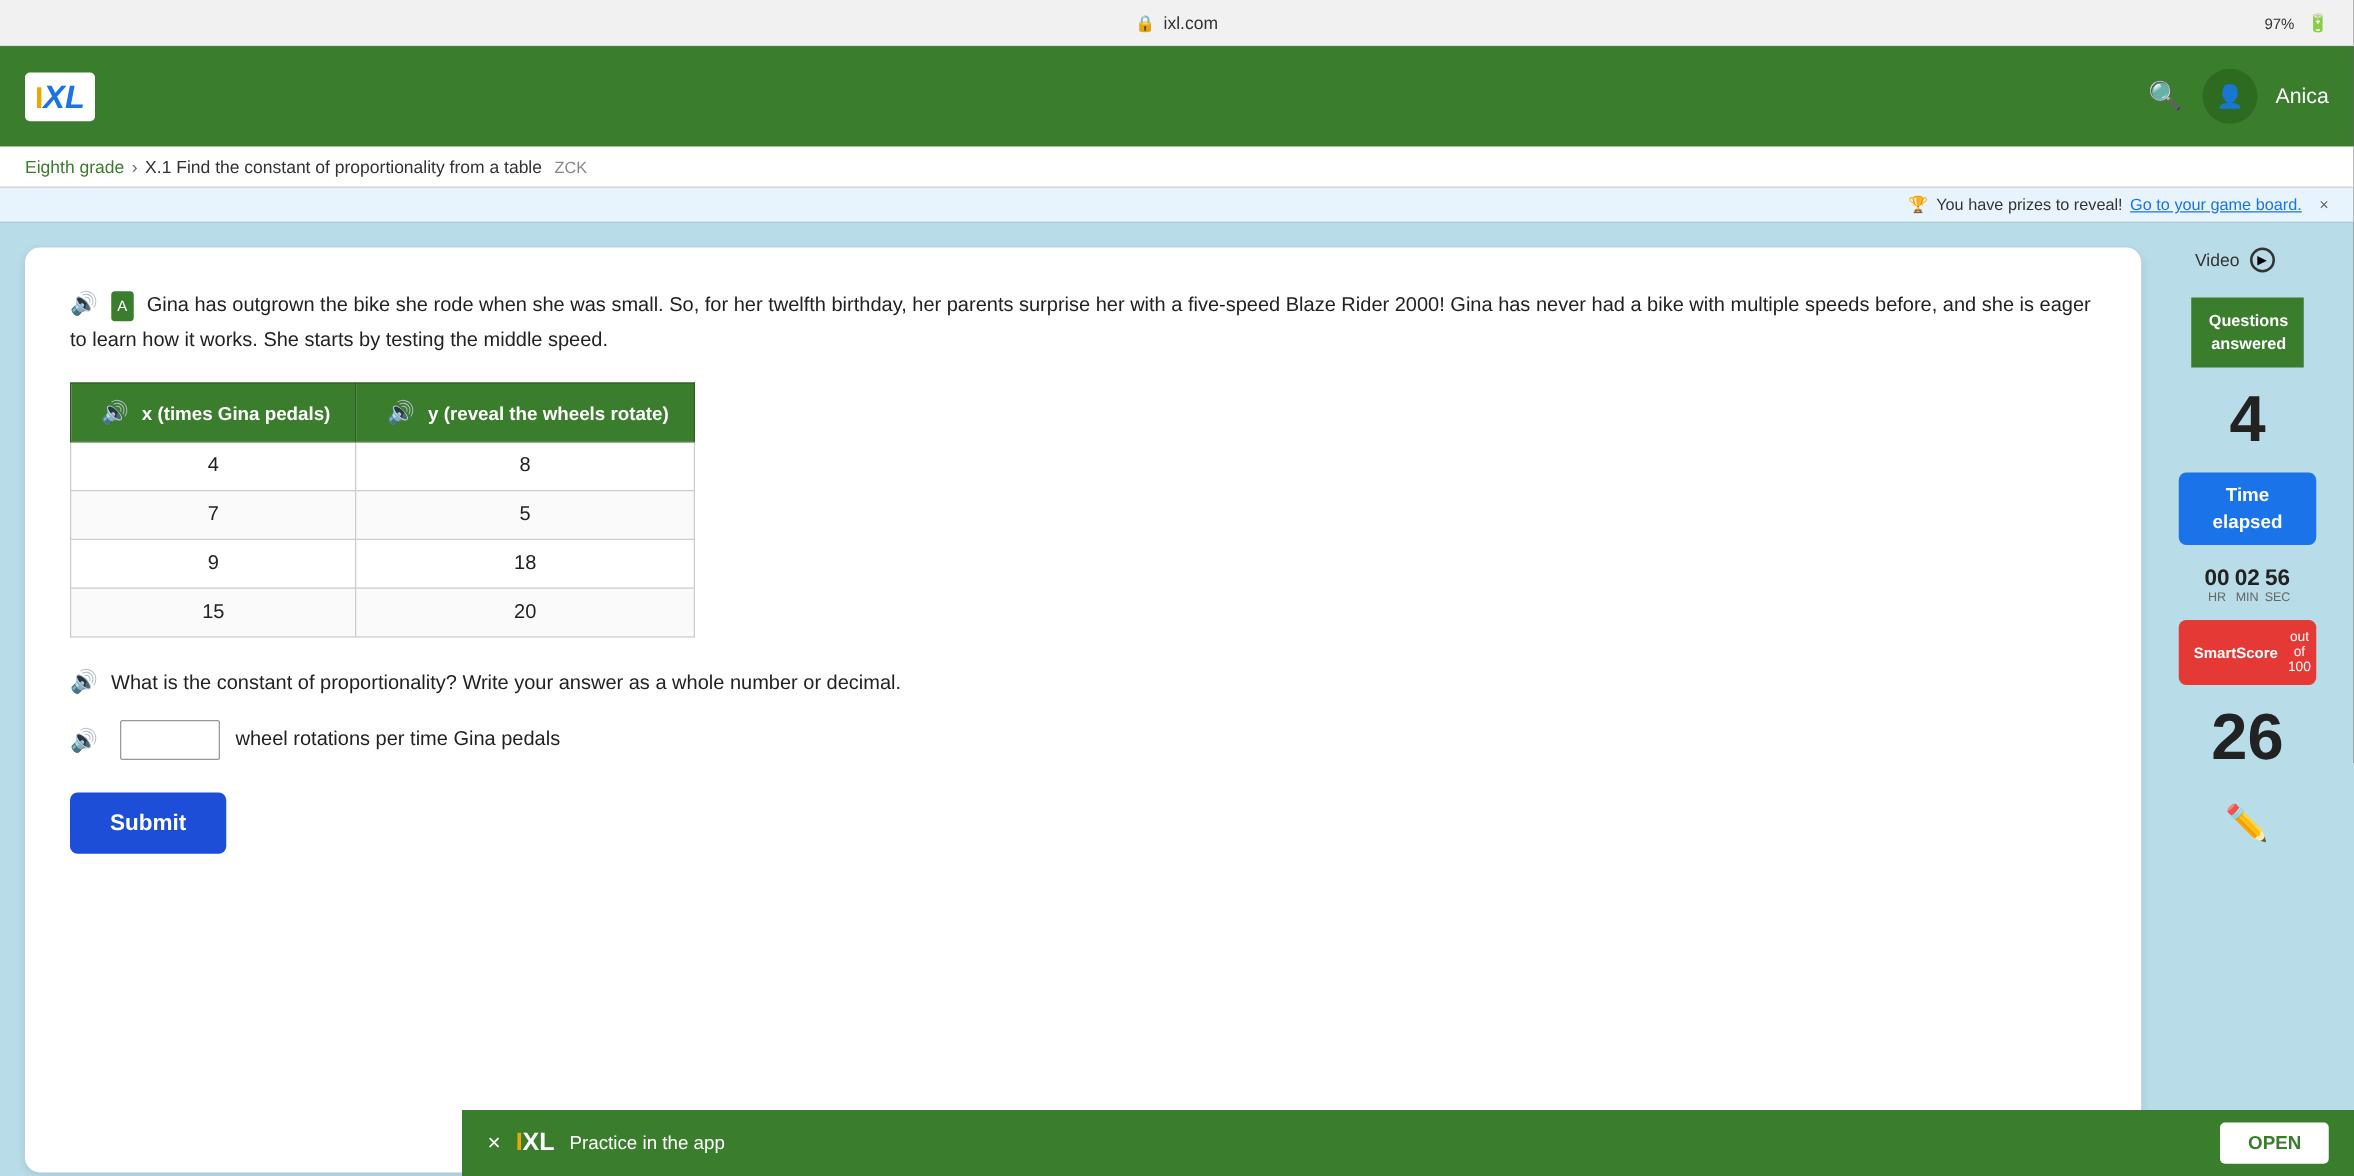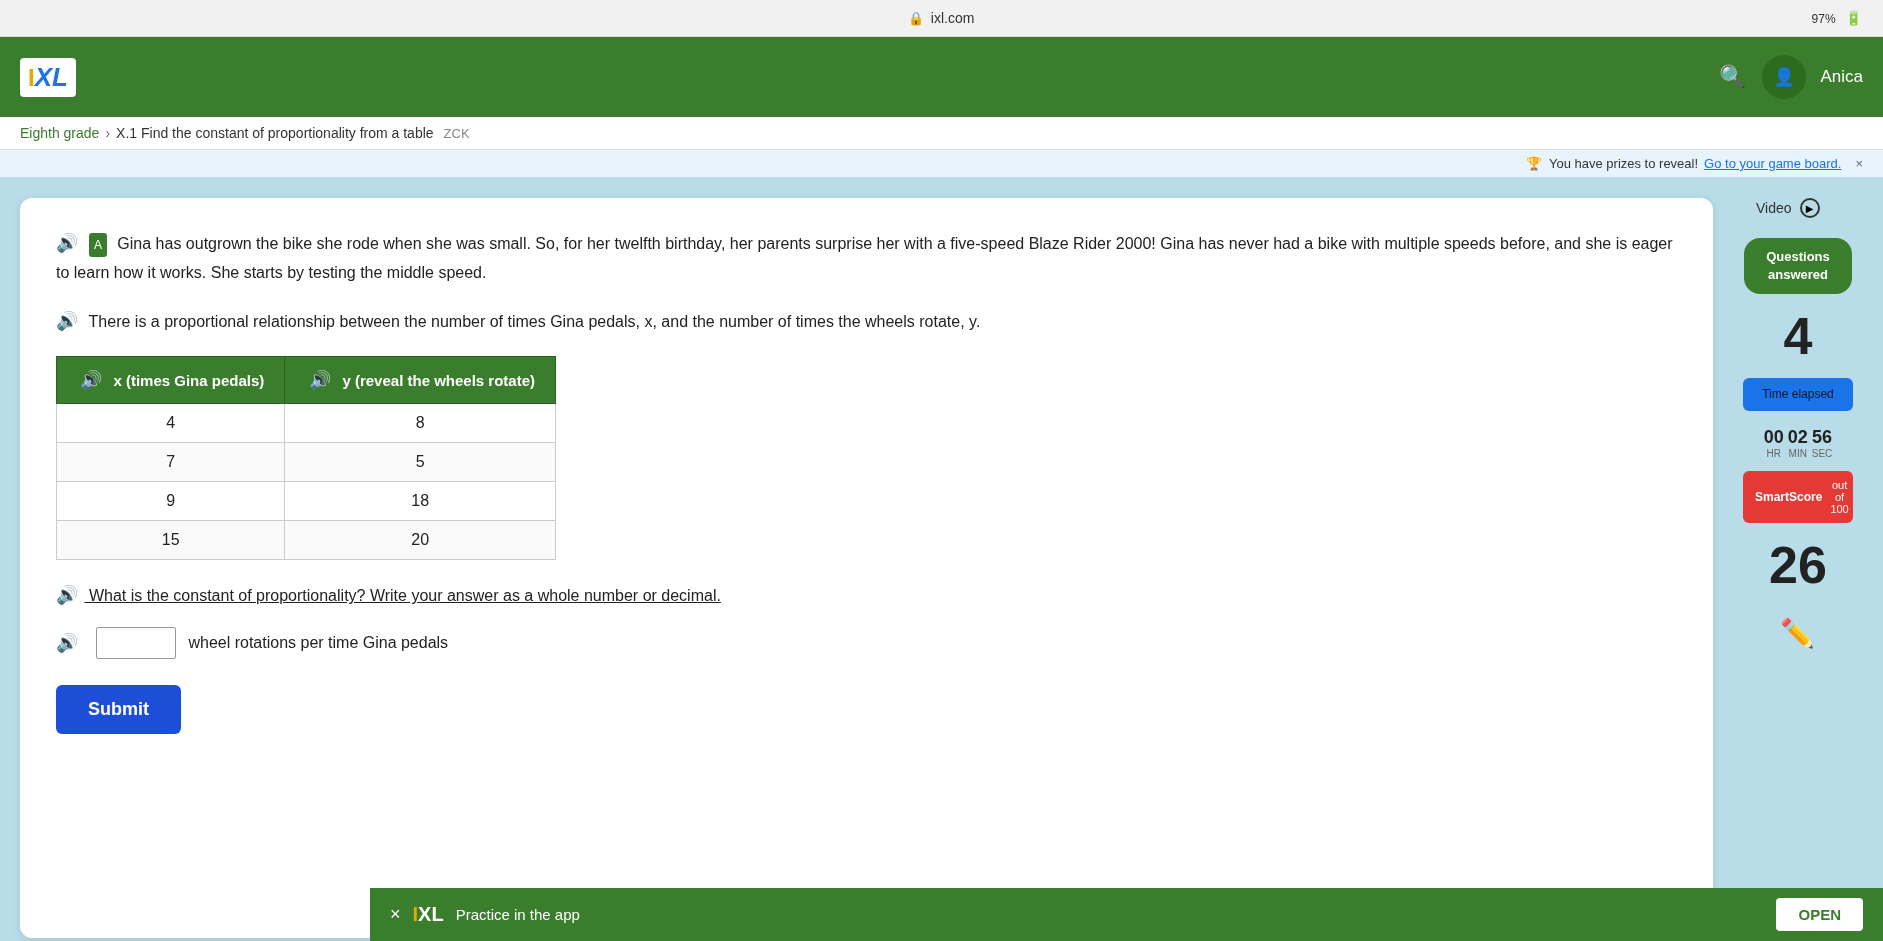--- a/index.html
+++ b/index.html
@@ -120,21 +120,21 @@
     .prop-table td {
       border: 1px solid #ccc;
       padding: 10px 20px;
       text-align: center;
       font-size: 16px;
       color: #222;
       background: white;
     }
     .prop-table tr:nth-child(even) td { background: #fafafa; }
 
-    .question-text { font-size: 16px; color: #222; line-height: 1.7; margin: 20px 0 7px; text-decoration: underline; }
+    .question-text { font-size: 16px; color: #222; line-height: 1.7; margin: 20px 0 7px; }
 
     .answer-row { display: flex; align-items: center; gap: 12px; margin: 16px 0; }
     .answer-input {
       border: 1px solid #999;
       padding: 6px 10px;
       font-size: 16px;
       width: 80px;
       border-radius: 2px;
     }
     .answer-label { font-size: 16px; color: #222; }
@@ -158,40 +158,40 @@
       flex-direction: column;
       gap: 12px;
       align-items: center;
     }
     .video-play { width: 20px; height: 20px; border-radius: 50%; border: 2px solid #333; display: flex; align-items: center; justify-content: center; font-size: 10px; }
 
     .questions-answered-btn {
       background: #3a7d2c;
       color: white;
       border: none;
-      border-radius: 16px;
+      border-radius: 0;
       padding: 10px 14px;
       font-size: 13px;
       font-weight: bold;
-      text-align: center;
-      cursor: pointer;
-      width: 108px;
+      text-align: right;
+      cursor: pointer;
+      width: 90px;
       line-height: 1.4;
     }
 
     .score-number { font-size: 52px; font-weight: bold; color: #222; text-align: center; }
 
     .time-elapsed-btn {
       background: #1a73e8;
-      color: #0f172a;
+      color: #ffffff;
       border: none;
       border-radius: 6px;
       padding: 8px 14px;
-      font-size: 12px;
-      font-weight: normal;
+      font-size: 15px;
+      font-weight: bold;
       text-align: center;
       cursor: pointer;
       width: 110px;
       line-height: 1.4;
     }
 
     .time-display { display: flex; gap: 4px; align-items: flex-end; margin-top: 4px; }
     .time-unit { text-align: center; }
     .time-value { font-size: 18px; font-weight: bold; color: #222; }
     .time-label { font-size: 10px; color: #666; }
@@ -300,26 +300,20 @@
     
     <div style="margin-bottom: 18px;">
       <p class="problem-text">
         <span class="audio-icon">🔊</span>
         <span class="translate-icon">A</span>
         <span>Gina has outgrown the bike she rode when she was small. So, for her twelfth birthday, her parents surprise her with a five-speed Blaze Rider 2000! Gina has never had a bike with multiple speeds before, and she is eager to learn how it works. She starts by testing the middle speed.</span>
       </p>
     </div>
 
     
-    <div style="margin-bottom: 16px;">
-      <p class="problem-text">
-        <span class="audio-icon">🔊</span>
-        <span>There is a proportional relationship between the number of times Gina pedals, x, and the number of times the wheels rotate, y.</span>
-      </p>
-    </div>
 
     
     <table class="prop-table">
       <thead>
         <tr>
           <th>
             <span class="audio-icon" style="color:white;">🔊</span>
             <span>x (times Gina pedals)</span>
           </th>
           <th>

